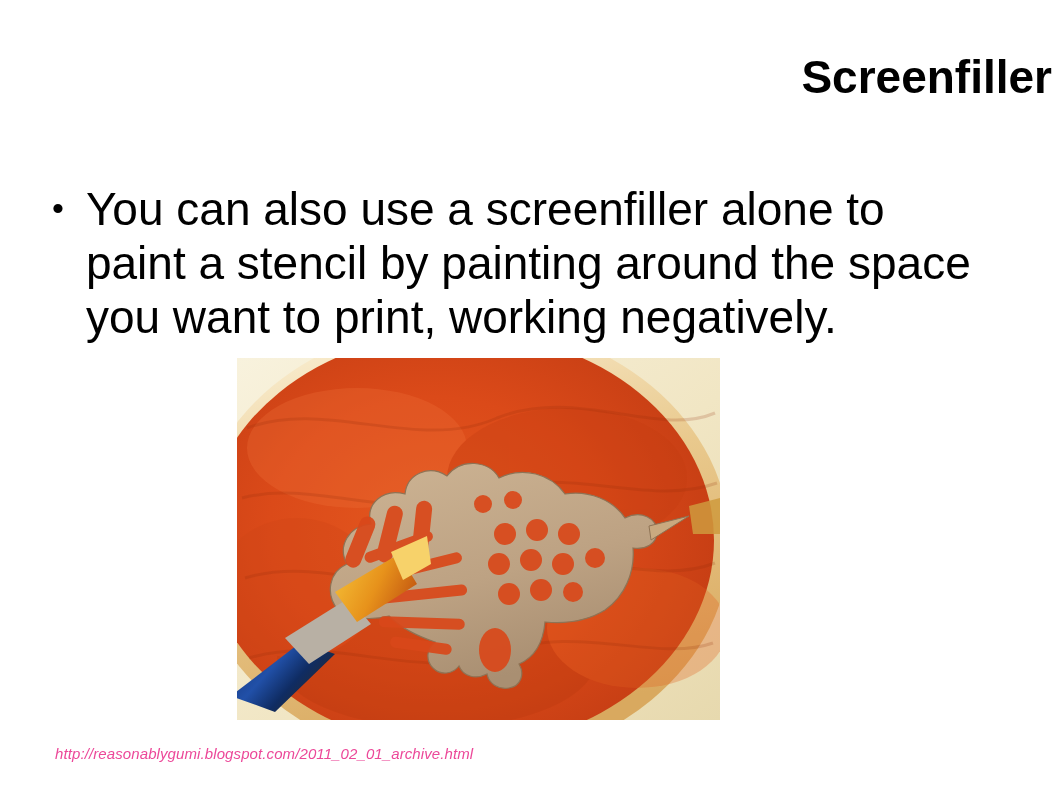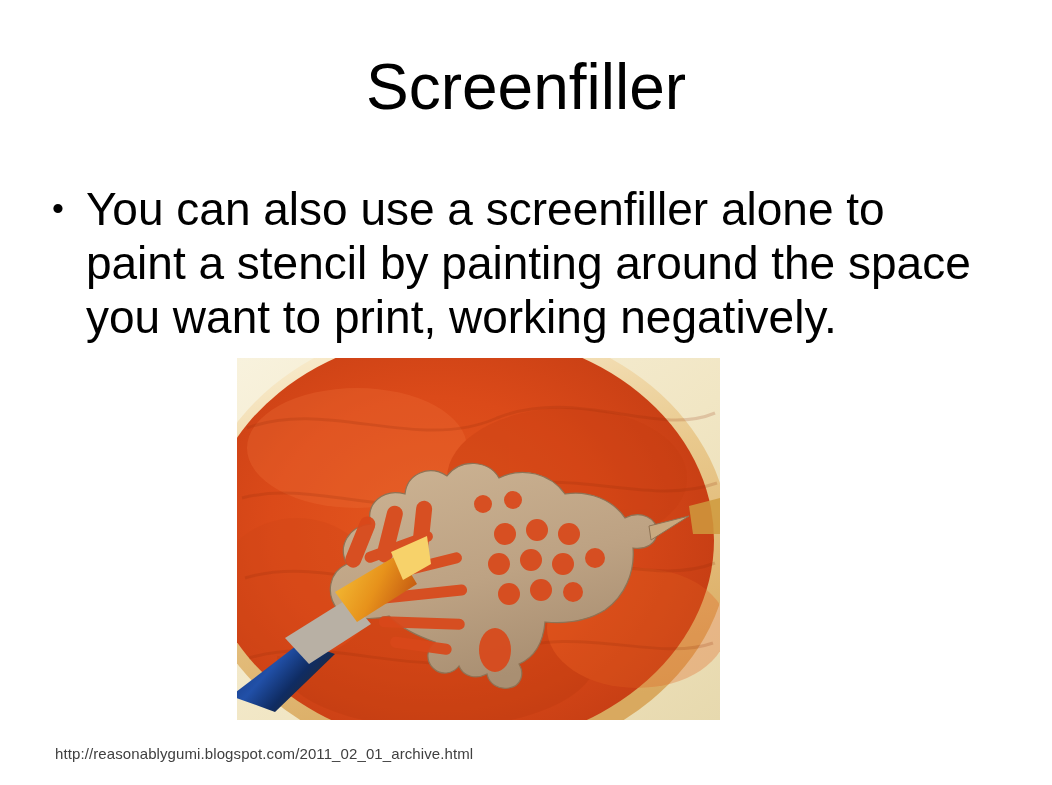--- a/index.html
+++ b/index.html
@@ -18,23 +18,23 @@
   .slide {
     position: absolute;
     inset: 0;
     background: #ffffff;
   }
   .slide-title {
     position: absolute;
     top: 52px;
     left: 0;
     width: 100%;
-    text-align: center;
-    font-size: 64px;
-    font-weight: 400;
+    text-align: right;
+    font-size: 46px;
+    font-weight: 700;
     line-height: 1.1;
     color: #000000;
     letter-spacing: 0px;
   }
   .body-block {
     position: absolute;
     top: 182px;
     left: 52px;
     width: 950px;
   }
@@ -66,22 +66,23 @@
   }
   .photo {
     position: absolute;
     inset: 0;
   }
   .credit {
     position: absolute;
     left: 55px;
     top: 745px;
     font-size: 15px;
-    color: #404040;
+    color: #ec4899;
     letter-spacing: 0.1px;
+    font-style: italic;
   }
 </style>
 </head>
 <body>
 
 <div class="slide">
 
   <div class="slide-title">Screenfiller</div>
 
   <div class="body-block">

